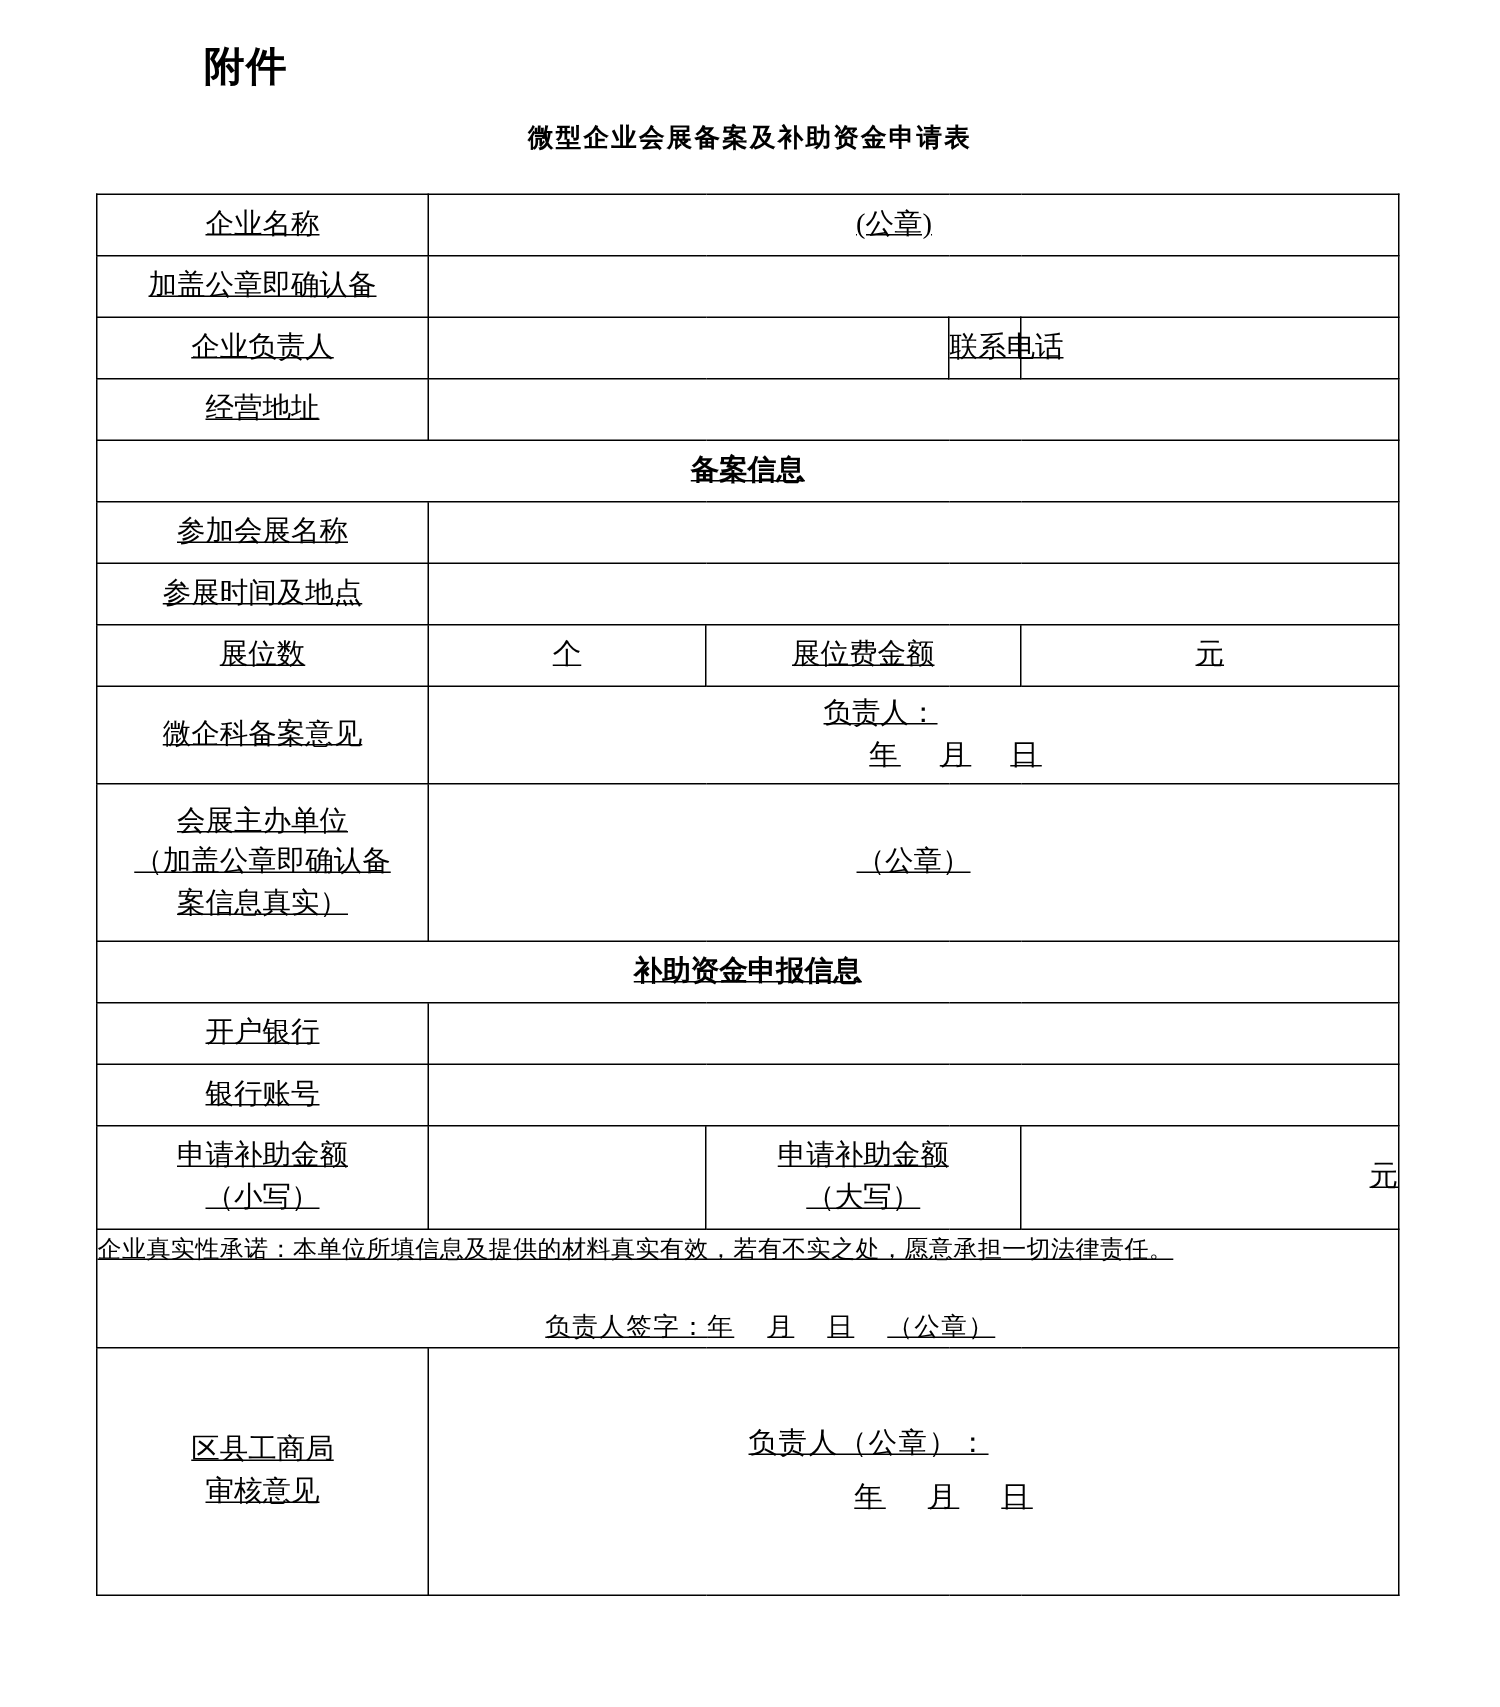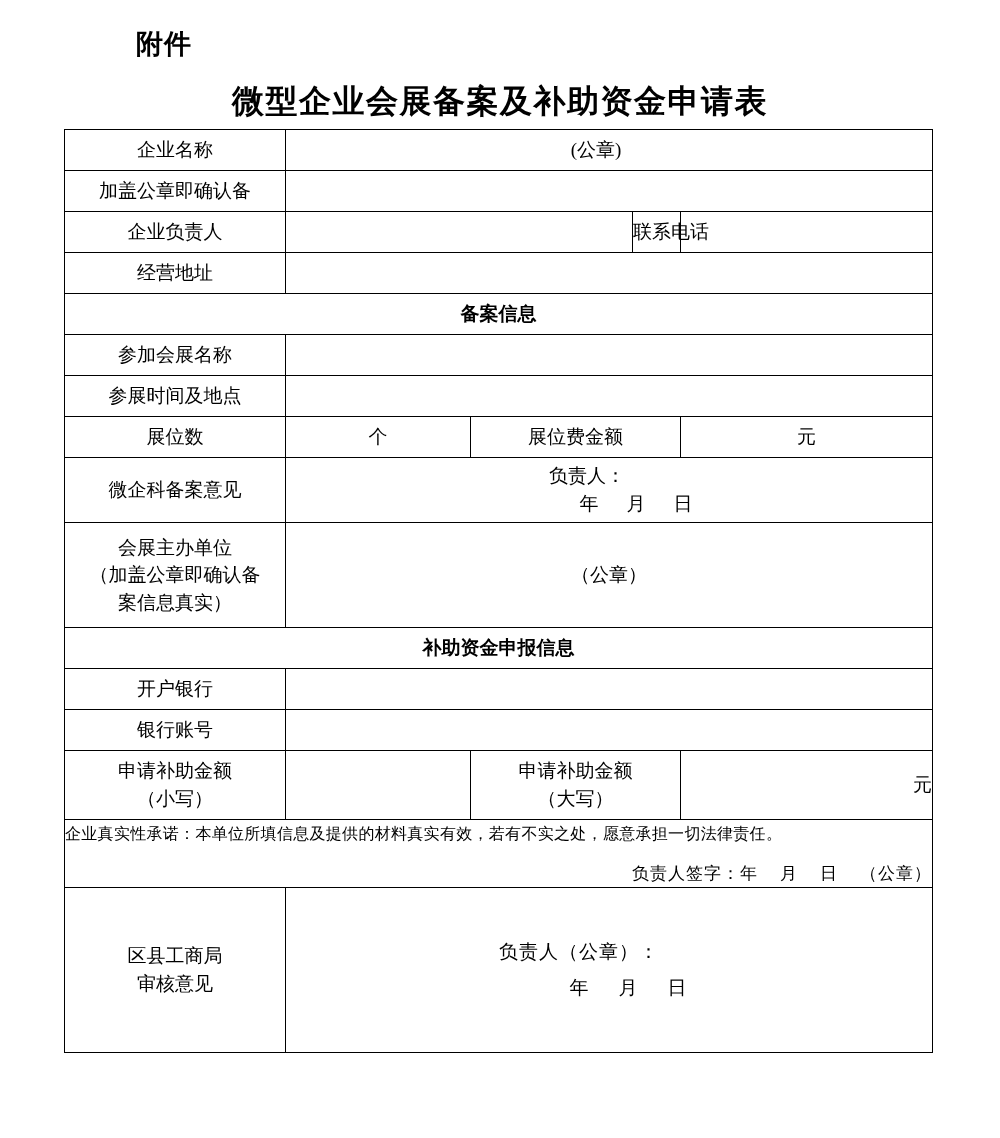--- a/index.html
+++ b/index.html
@@ -25,34 +25,35 @@
     font-weight: bold;
     letter-spacing: 1px;
     line-height: 1.2;
   }
   .doc-title {
     position: absolute;
     left: 0;
     top: 82px;
     width: 1000px;
     text-align: center;
-    font-size: 32px;
+    font-size: 17px;
     font-weight: bold;
     letter-spacing: 1.5px;
     line-height: 1.2;
   }
 
   
   .form-table {
     position: absolute;
     left: 64px;
     top: 129px;
     width: 868px;
     border-collapse: collapse;
     table-layout: fixed;
+    text-decoration: underline;
   }
   .form-table td {
     border: 1px solid #000000;
     padding: 0;
     vertical-align: middle;
     font-size: 19px;
     line-height: 1.45;
   }
 
   .lbl {
@@ -116,23 +117,23 @@
   .commit-cell {
     padding: 10px 8px 6px 10px;
   }
   .commit-text {
     font-size: 16px;
     line-height: 1.75;
     text-align: justify;
     letter-spacing: 0.3px;
   }
   .commit-sign {
-    text-align: right;
+    text-align: center;
     font-size: 17px;
-    margin-top: 14px;
+    margin-top: 25px;
     padding-left: 30px;
     letter-spacing: 1px;
   }
   .commit-sign .gap { display: inline-block; width: 22px; }
 
   
   .review-label {
     text-align: center;
     line-height: 1.9;
     height: 164px;

